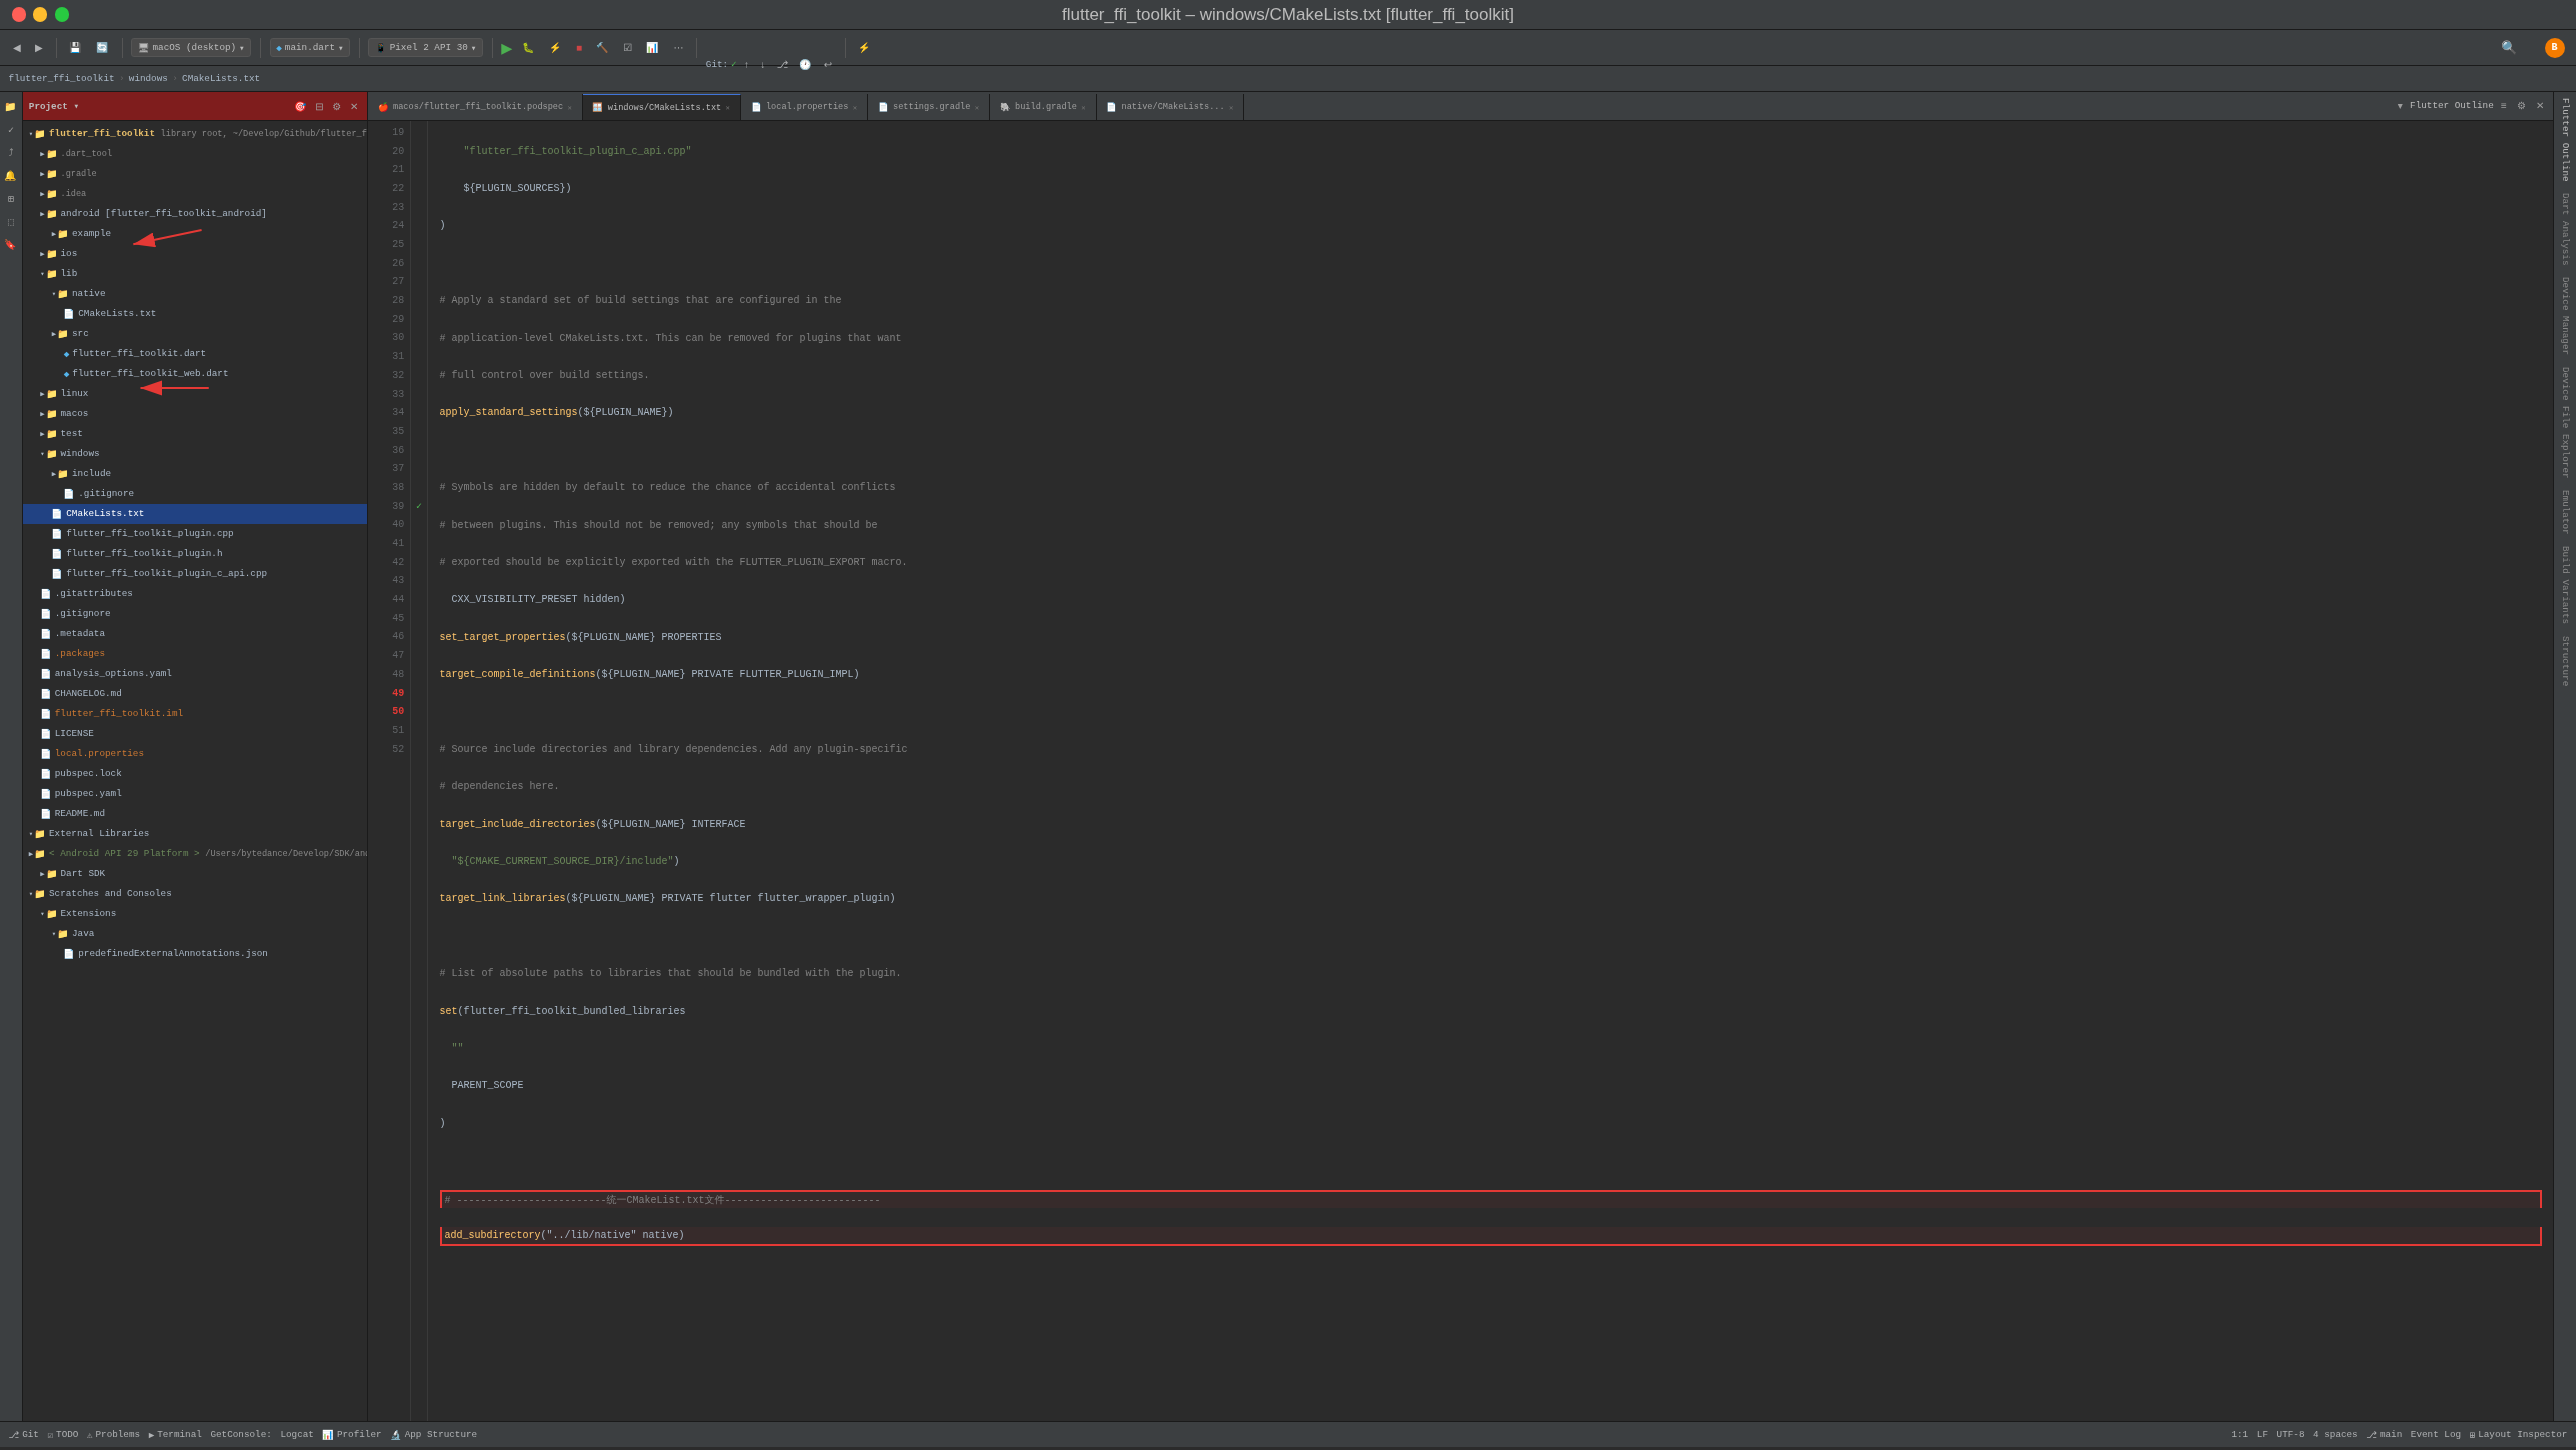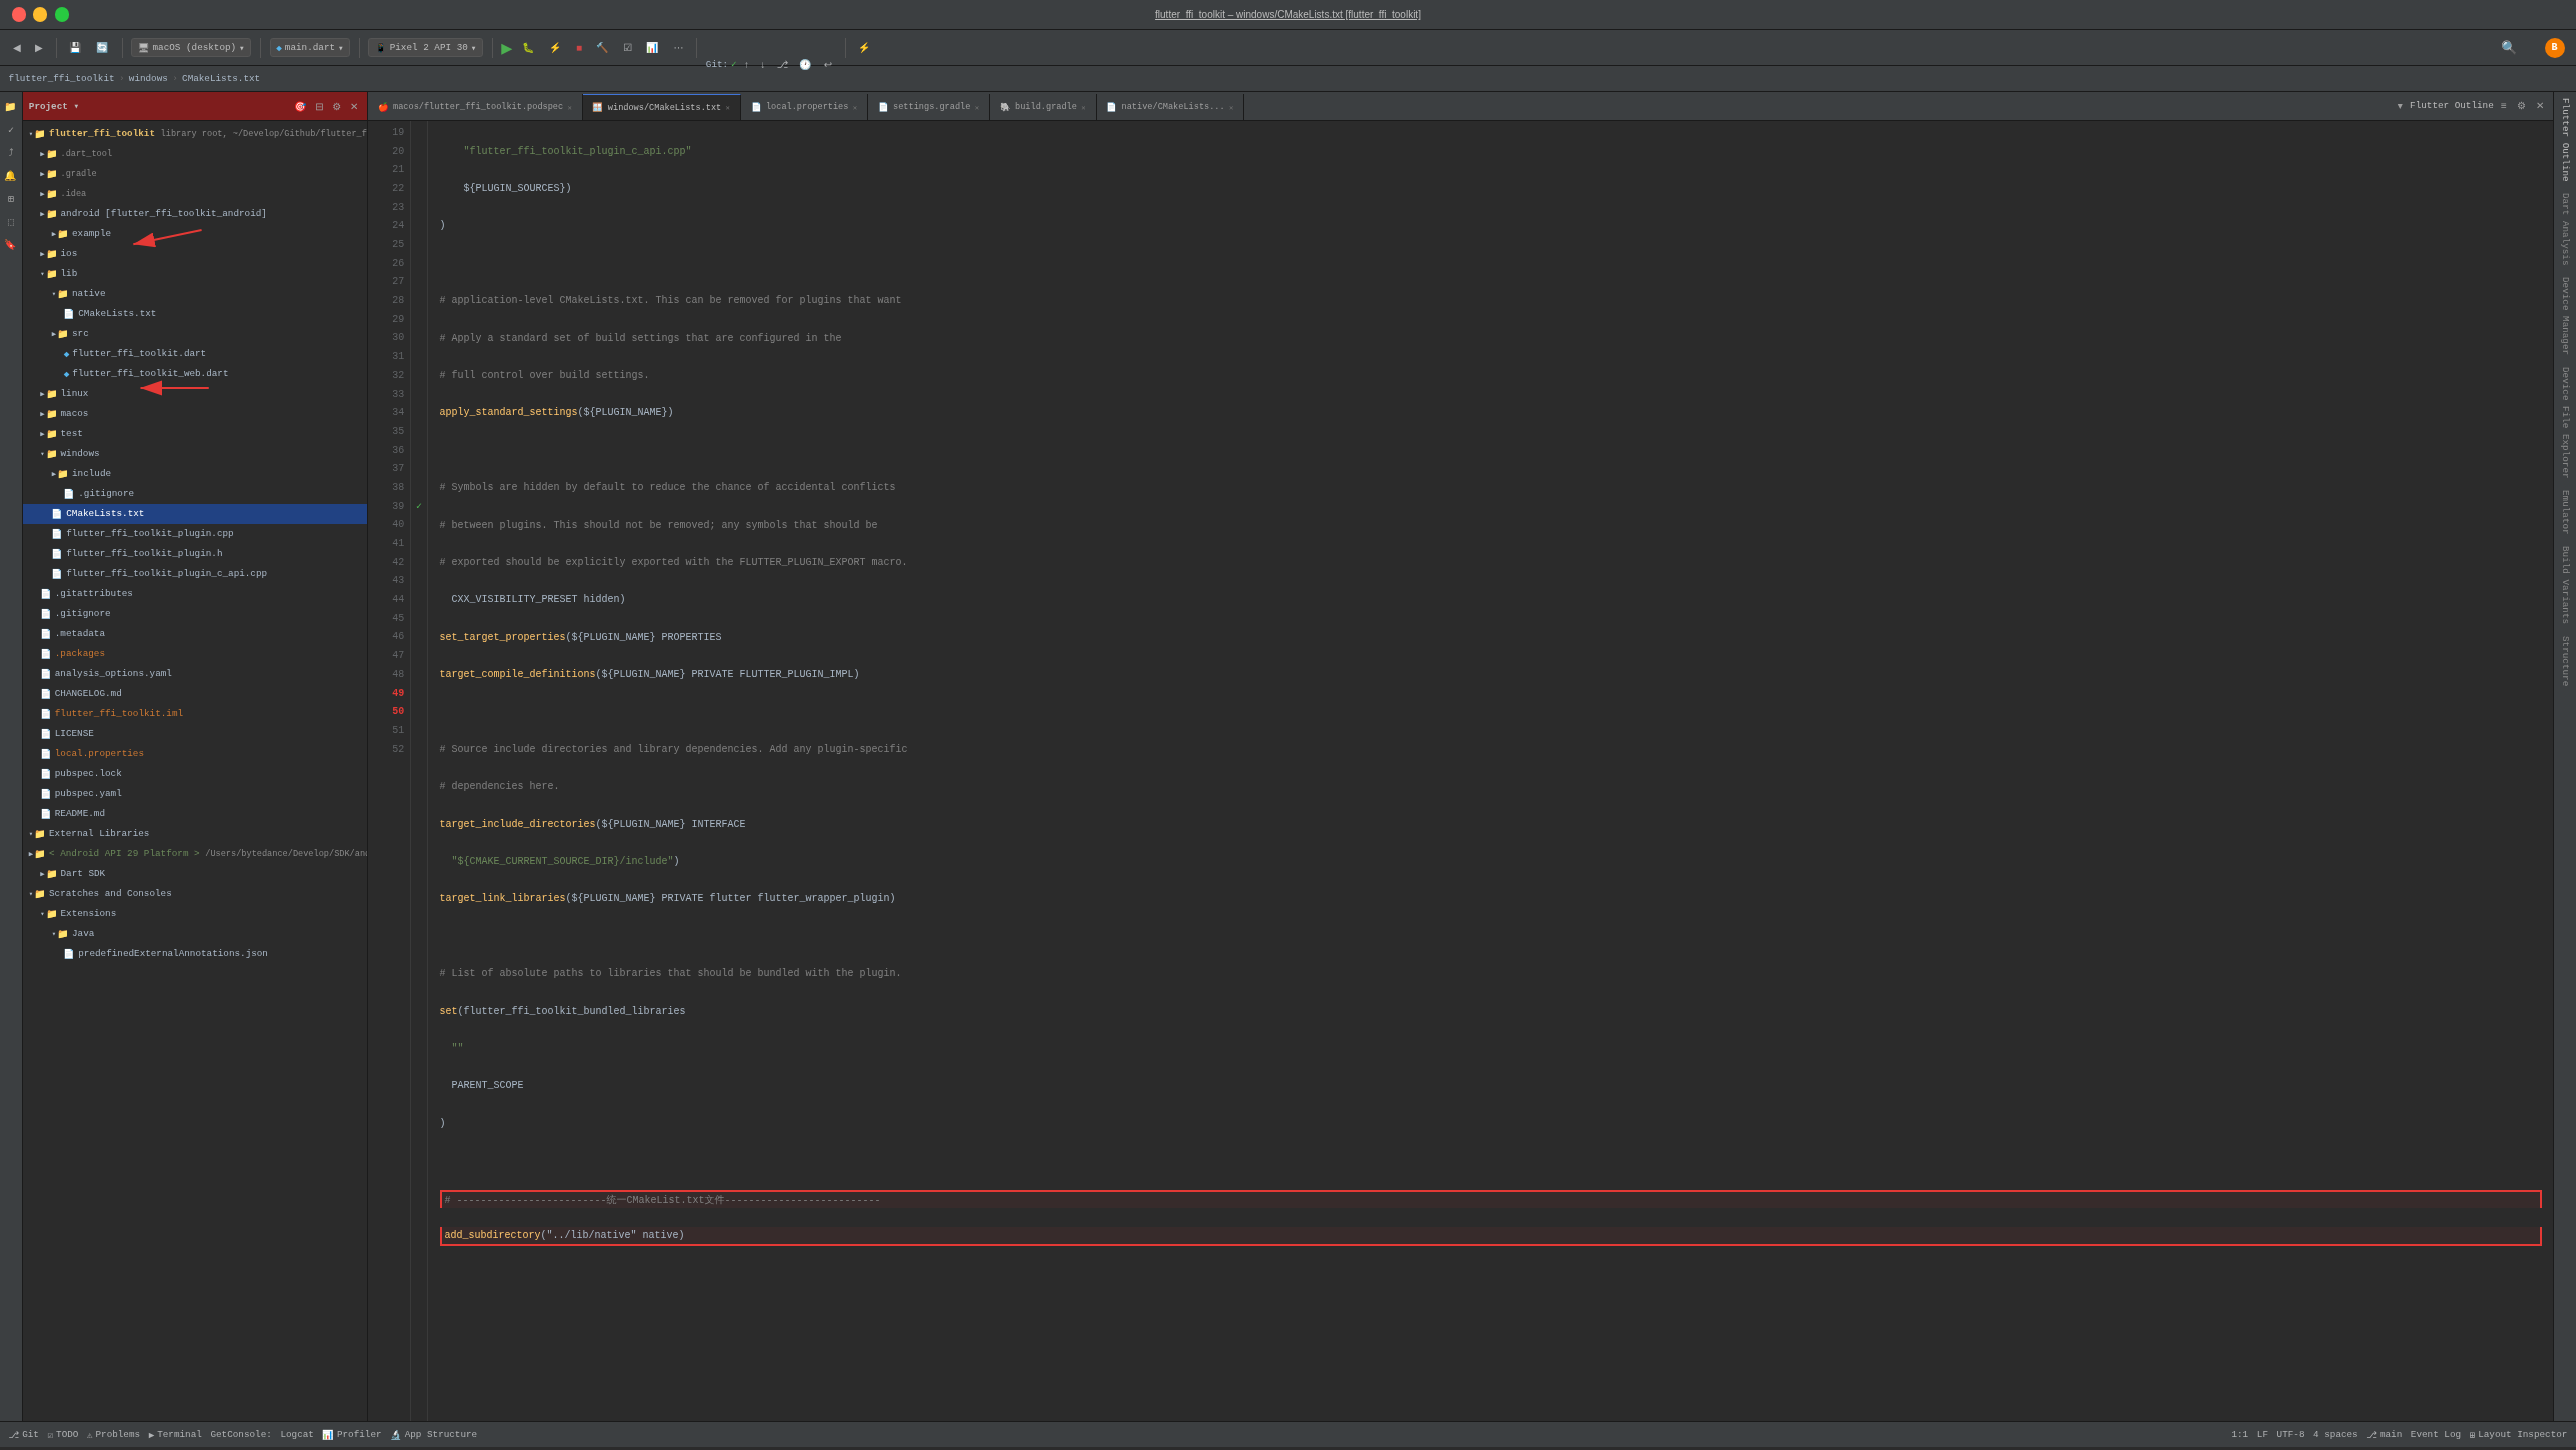--- a/index.html
+++ b/index.html
@@ -33,23 +33,22 @@
     .traffic-light {
       width: 14.4px;
       height: 14.4px;
       border-radius: 50%;
     }
     .tl-close { background: #ff5f57; }
     .tl-min { background: #ffbd2e; }
     .tl-max { background: #28ca41; }
     .title-bar-text {
       color: #bbbbbb;
-      font-size: 10px;
+      font-size: 17px;
       font-family: -apple-system, BlinkMacSystemFont, sans-serif;
-      text-decoration: underline;
     }
 
     
     .toolbar {
       background: #3c3f41;
       height: 36px;
       display: flex;
       align-items: center;
       padding: 0 8.6px;
       gap: 5.8px;
@@ -822,22 +821,22 @@
         <div class="ln" style="text-align:center"></div>
         <div class="ln" style="text-align:center"></div>
         <div class="ln" style="text-align:center"></div>
       </div>
 
       <div class="code-content">
 <div class="ln"><span class="c-string">    "flutter_ffi_toolkit_plugin_c_api.cpp"</span></div>
 <div class="ln"><span class="c-normal">    ${PLUGIN_SOURCES})</span></div>
 <div class="ln"><span class="c-normal">)</span></div>
 <div class="ln"></div>
+<div class="ln"><span class="c-comment"># Apply a standard set of build settings that are configured in the</span></div>
 <div class="ln"><span class="c-comment"># application-level CMakeLists.txt. This can be removed for plugins that want</span></div>
-<div class="ln"><span class="c-comment"># Apply a standard set of build settings that are configured in the</span></div>
 <div class="ln"><span class="c-comment"># full control over build settings.</span></div>
 <div class="ln"><span class="c-func">apply_standard_settings</span><span class="c-normal">(${PLUGIN_NAME})</span></div>
 <div class="ln"></div>
 <div class="ln"><span class="c-comment"># Symbols are hidden by default to reduce the chance of accidental conflicts</span></div>
 <div class="ln"><span class="c-comment"># between plugins. This should not be removed; any symbols that should be</span></div>
 <div class="ln"><span class="c-comment"># exported should be explicitly exported with the FLUTTER_PLUGIN_EXPORT macro.</span></div>
 <div class="ln"><span class="c-normal">  CXX_VISIBILITY_PRESET hidden)</span></div>
 <div class="ln"><span class="c-func">set_target_properties</span><span class="c-normal">(${PLUGIN_NAME} PROPERTIES</span></div>
 <div class="ln"><span class="c-func">target_compile_definitions</span><span class="c-normal">(${PLUGIN_NAME} PRIVATE FLUTTER_PLUGIN_IMPL)</span></div>
 <div class="ln"></div>

